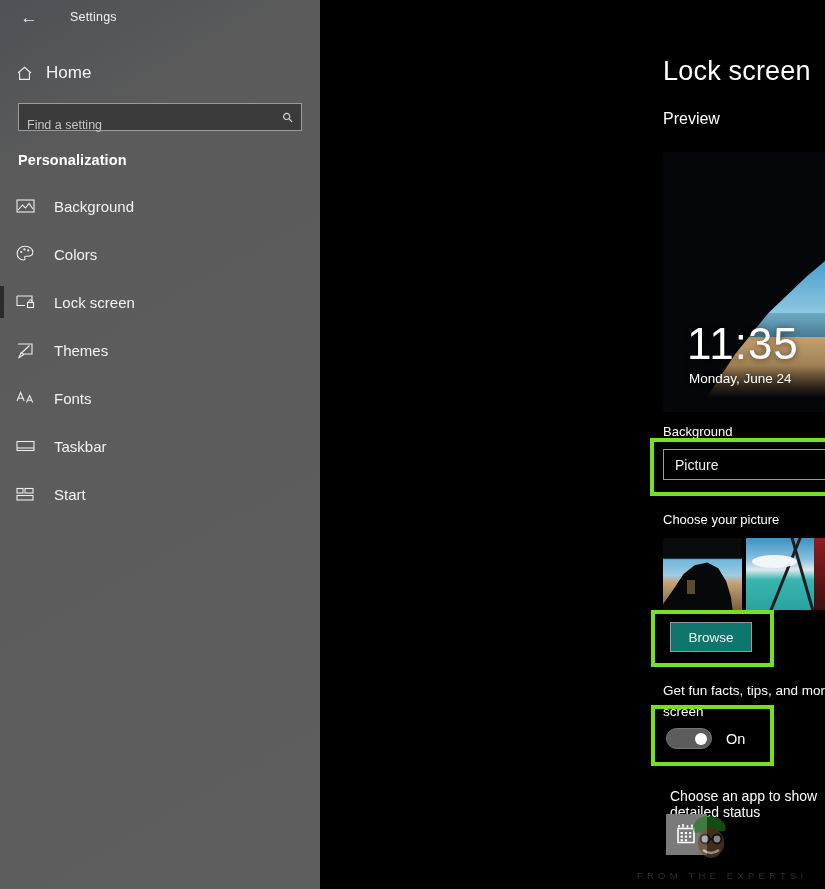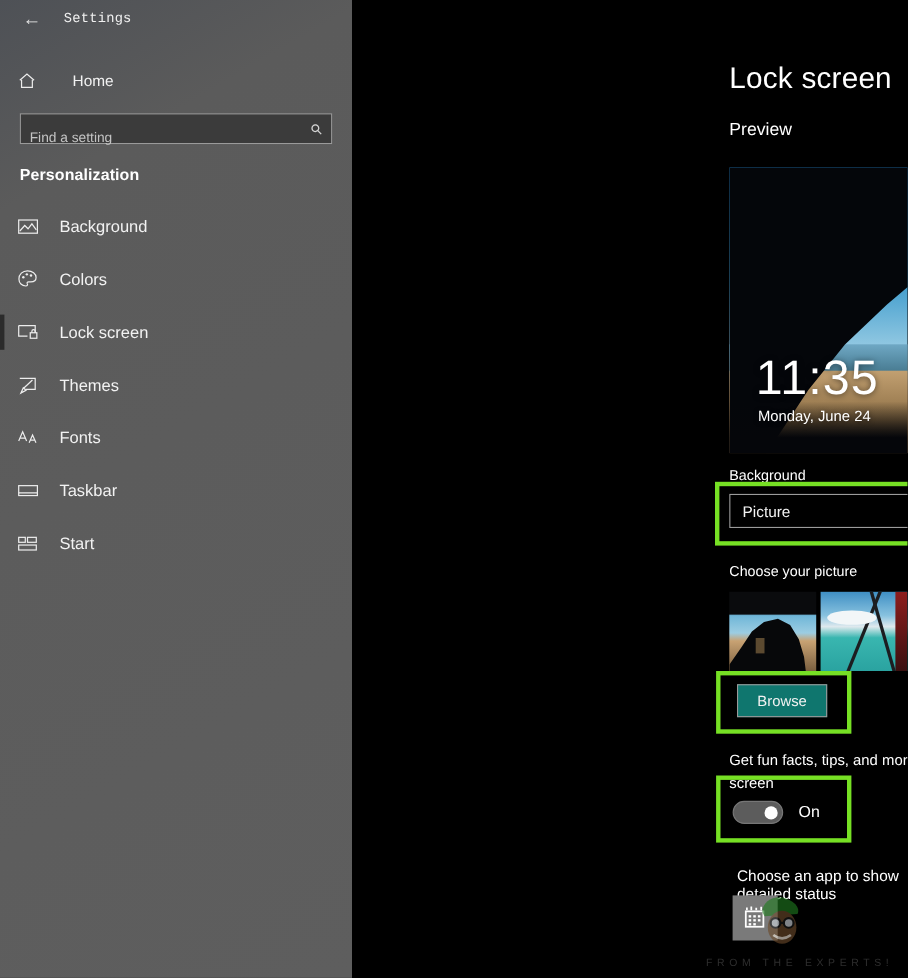--- a/index.html
+++ b/index.html
@@ -15,25 +15,25 @@
   .sidebar {
     width:320px; height:889px;
     background:linear-gradient(150deg,#4e5156 0%,#5b5b5b 18%,#5e5e5e 100%);
     position:relative; flex:none;
   }
   .titlebar { height:34px; display:flex; align-items:center; padding-left:14px; }
   .back-arrow {
     width:30px; height:24px; display:flex; align-items:center; justify-content:center;
     color:#e8e8e8; font-size:17px; line-height:1;
   }
-  .title-text { color:#f0f0f0; font-size:12.5px; margin-left:14px; letter-spacing:.2px;font-family:Liberation Mono, monospace; }
+  .title-text { color:#f0f0f0; font-size:12.5px; margin-left:26px; letter-spacing:.2px; }
 
   .home-row { display:flex; align-items:center; height:34px; margin-top:22px; padding-left:16px; }
   .home-icon { width:26px; color:#ececec; display:flex; align-items:center; }
-  .home-label { color:#f2f2f2; font-size:14px; margin-left:24px; }
+  .home-label { color:#f2f2f2; font-size:17px; margin-left:4px; }
 
   .search-wrap { margin:13px 18px 0 18px; position:relative; }
   .search-box {
     width:284px; height:28px; background:#3b3b3b; border:1px solid #9a9a9a;
     display:flex; align-items:center; padding:0 8px;
   }
   .search-input {
     flex:1; background:transparent; border:none; outline:none;
     color:#cfcfcf; font-size:12.5px; font-family:"Liberation Sans", sans-serif;margin-top:16px;
   }
@@ -158,21 +158,21 @@
   
   .hl { position:absolute; border:4px solid #76e024; background:transparent; }
   .hl-dropdown { left:330px; top:438px; width:318px; height:58px; }
   .hl-browse   { left:331px; top:610px; width:123px; height:57px; }
   .hl-toggle   { left:331px; top:705px; width:123px; height:61px; }
 
   
   .watermark { position:absolute; right:8px; bottom:6px; width:180px; height:76px; opacity:.62; }
   .wm-text {
     position:absolute; bottom:2px; left:0; width:100%;
-    color:#4a4a4a; font-size:9.5px; letter-spacing:4.2px; text-align:center;
+    color:#4a4a4a; font-size:9.5px; letter-spacing:4.2px; text-align:left;
     font-family:"Liberation Sans", sans-serif;
   }
   .wm-logo { position:absolute; left:46px; bottom:18px; width:56px; height:56px; }
 </style>
 </head>
 <body>
 
 <div id="app">
 
   <div class="sidebar">

